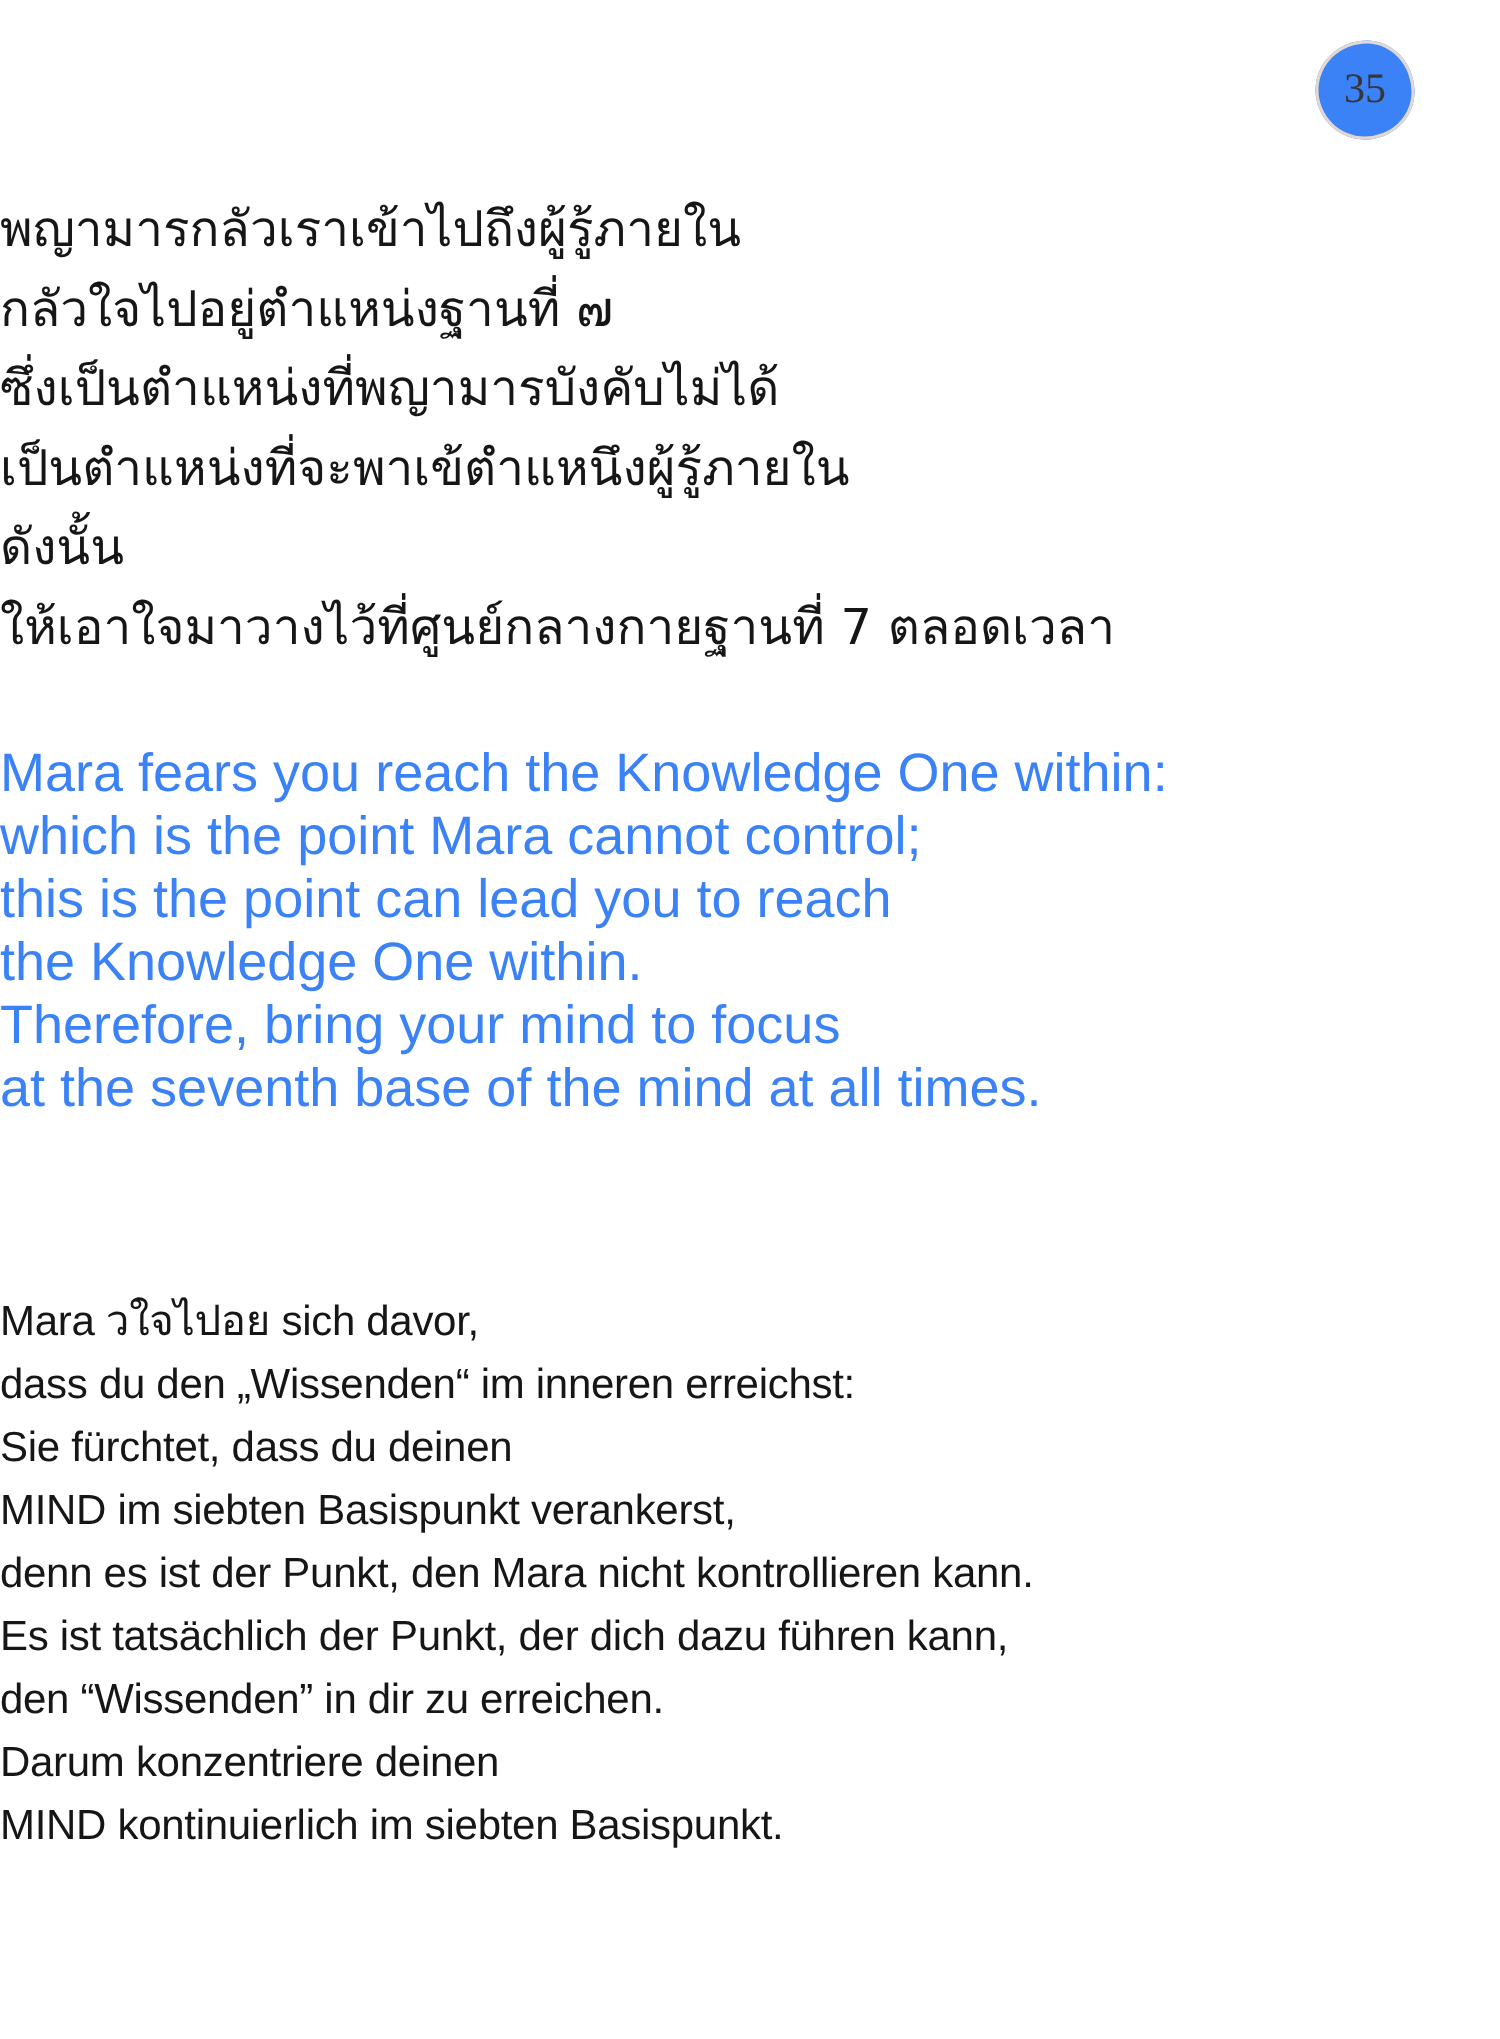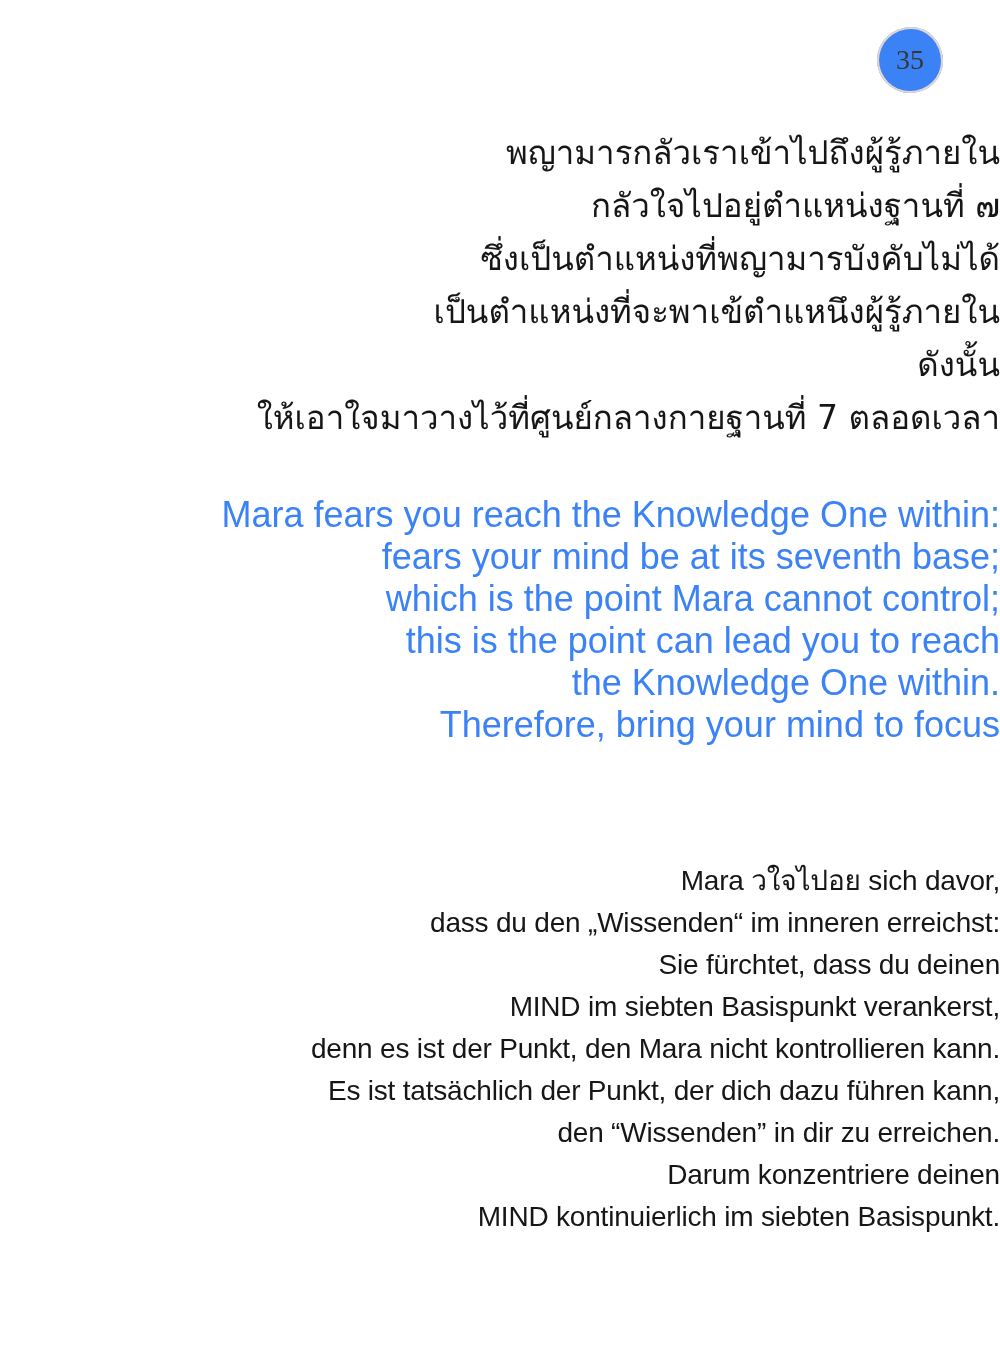--- a/index.html
+++ b/index.html
@@ -29,21 +29,21 @@
     align-items: center;
     justify-content: center;
     font-family: "Liberation Serif", "DejaVu Serif", serif;
     font-size: 28px;
     color: #363636;
   }
   .text-block {
     position: absolute;
     left: 0;
     width: 1000px;
-    text-align: right;
+    text-align: left;
     white-space: nowrap;
   }
   .thai-block {
     top: 126px;
     font-size: 33px;
     line-height: 53px;
     font-family: "DejaVu Sans", "Liberation Sans", sans-serif;
     color: #161616;
   }
   .english-block {
@@ -76,25 +76,25 @@
     <span class="line">พญามารกลัวเราเข้าไปถึงผู้รู้ภายใน</span>
     <span class="line">กลัวใจไปอยู่ตำแหน่งฐานที่ ๗</span>
     <span class="line">ซึ่งเป็นตำแหน่งที่พญามารบังคับไม่ได้</span>
     <span class="line">เป็นตำแหน่งที่จะพาเข้ตำแหนึงผู้รู้ภายใน</span>
     <span class="line">ดังนั้น</span>
     <span class="line">ให้เอาใจมาวางไว้ที่ศูนย์กลางกายฐานที่ 7 ตลอดเวลา</span>
   </div>
 
   <div class="text-block english-block" lang="en">
     <span class="line">Mara fears you reach the Knowledge One within:</span>
-    <span class="line">fears your mind be at its seventh base;</span>
     <span class="line">which is the point Mara cannot control;</span>
     <span class="line">this is the point can lead you to reach</span>
     <span class="line">the Knowledge One within.</span>
     <span class="line">Therefore, bring your mind to focus</span>
+    <span class="line">at the seventh base of the mind at all times.</span>
   </div>
 
   <div class="text-block german-block" lang="de">
     <span class="line">Mara วใจไปอย sich davor,</span>
     <span class="line">dass du den „Wissenden“ im inneren erreichst:</span>
     <span class="line">Sie fürchtet, dass du deinen</span>
     <span class="line">MIND im siebten Basispunkt verankerst,</span>
     <span class="line">denn es ist der Punkt, den Mara nicht kontrollieren kann.</span>
     <span class="line">Es ist tatsächlich der Punkt, der dich dazu führen kann,</span>
     <span class="line">den “Wissenden” in dir zu erreichen.</span>

